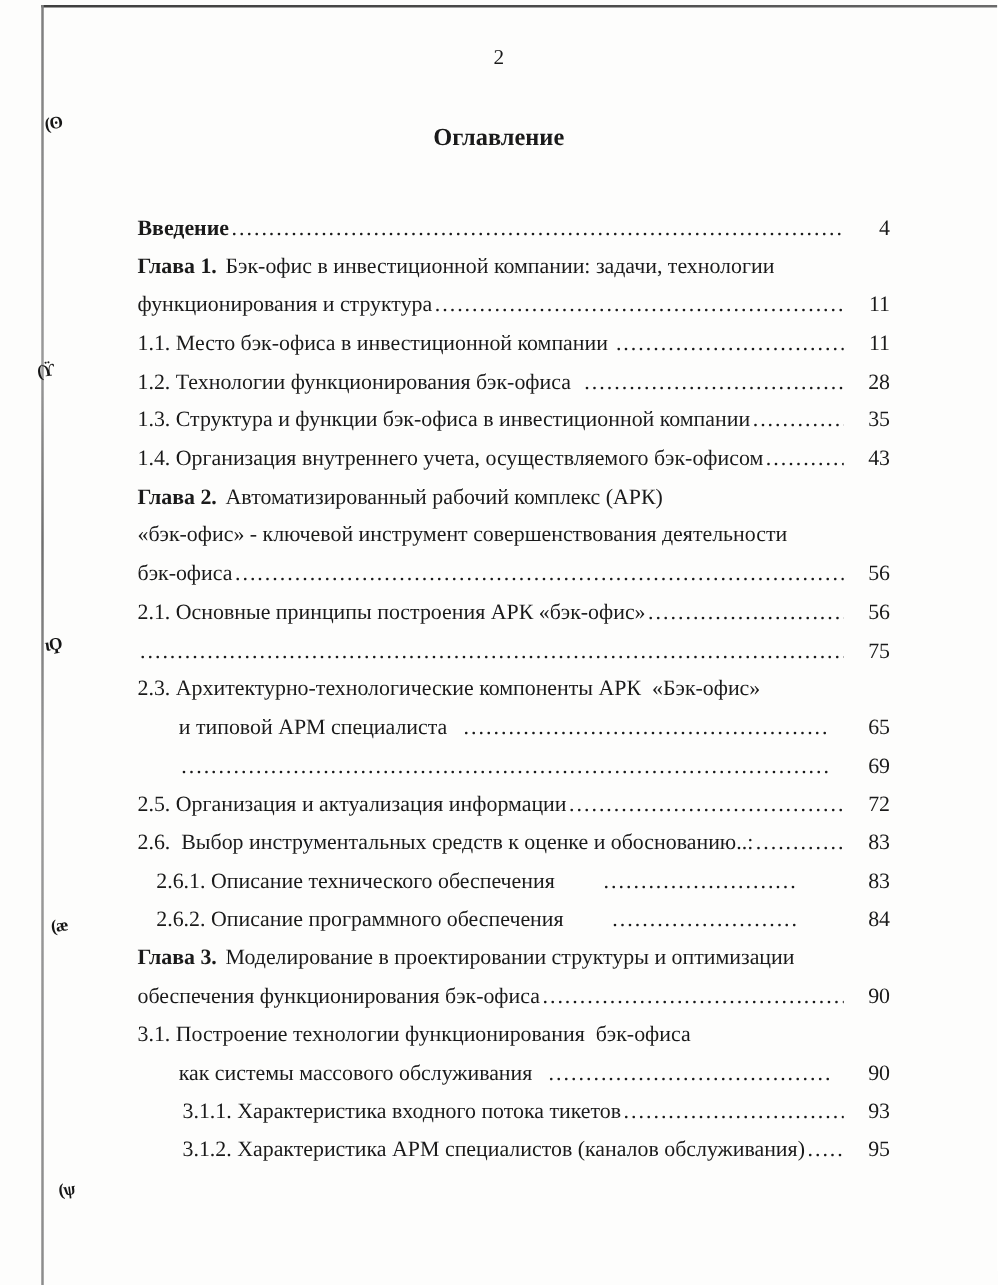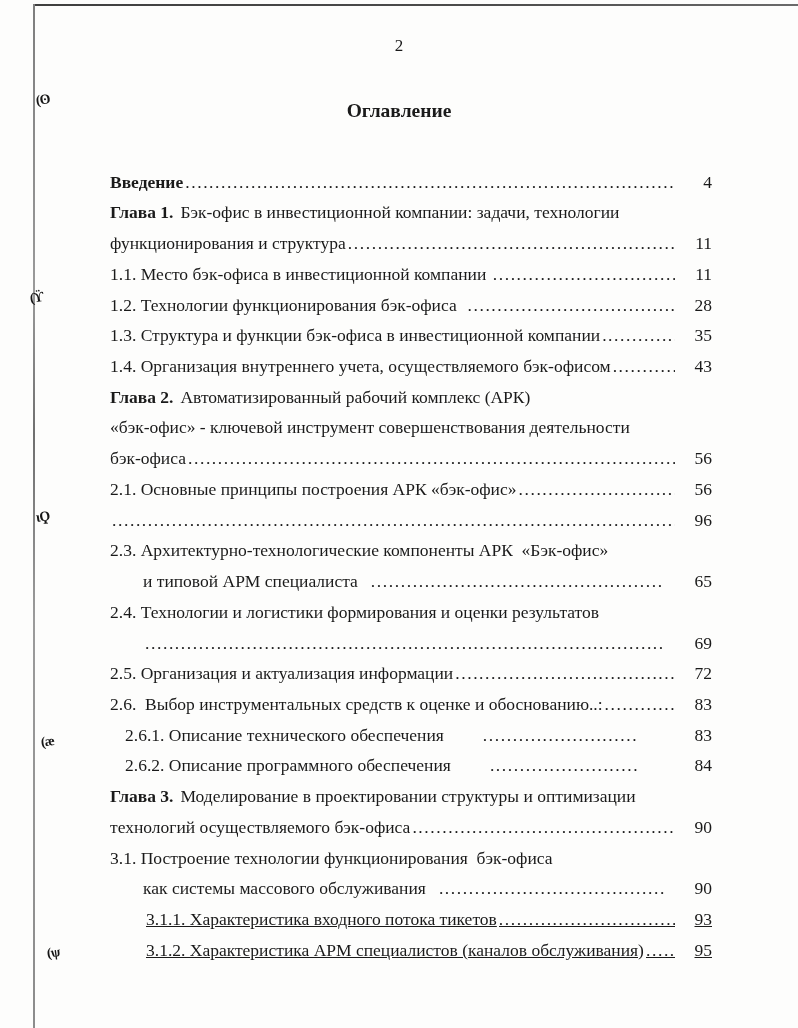--- a/index.html
+++ b/index.html
@@ -58,21 +58,21 @@
     letter-spacing:1.6px;
     margin-left:2px;
   }
   .pg{
     min-width:28px;
     text-align:right;
     padding-left:9px;
   }
   .indent-cont{padding-left:33px;gap:11px;}
   .indent-sub1{padding-left:15px;gap:37px;}
-  .indent-sub2{padding-left:36px;text-decoration:underline;}
+  .indent-sub2{padding-left:36px;}
 </style>
 </head>
 <body>
 
 <div class="page">
   <div class="scan-top-line"></div>
   <div class="scan-left-line"></div>
   <div id="marks">
       <span class="margin-mark mark-0">(ʘ</span>
       <span class="margin-mark mark-1">(ϔ</span>
@@ -89,29 +89,28 @@
       <div class="row"><span class="prefix">Глава 1.</span><span class="txt">Бэк-офис в инвестиционной компании: задачи, технологии</span></div>
       <div class="row"><span class="txt">функционирования и структура</span><span class="leader">................................................................................................................................................................</span><span class="pg">11</span></div>
       <div class="row"><span class="txt">1.1. Место бэк-офиса в инвестиционной компании </span><span class="leader">................................................................................................................................................................</span><span class="pg">11</span></div>
       <div class="row"><span class="txt">1.2. Технологии функционирования бэк-офиса  </span><span class="leader">................................................................................................................................................................</span><span class="pg">28</span></div>
       <div class="row"><span class="txt">1.3. Структура и функции бэк-офиса в инвестиционной компании</span><span class="leader">................................................................................................................................................................</span><span class="pg">35</span></div>
       <div class="row"><span class="txt">1.4. Организация внутреннего учета, осуществляемого бэк-офисом</span><span class="leader">................................................................................................................................................................</span><span class="pg">43</span></div>
       <div class="row"><span class="prefix">Глава 2.</span><span class="txt">Автоматизированный рабочий комплекс (АРК)</span></div>
       <div class="row"><span class="txt">«бэк-офис» - ключевой инструмент совершенствования деятельности</span></div>
       <div class="row"><span class="txt">бэк-офиса</span><span class="leader">................................................................................................................................................................</span><span class="pg">56</span></div>
       <div class="row"><span class="txt">2.1. Основные принципы построения АРК «бэк-офис»</span><span class="leader">................................................................................................................................................................</span><span class="pg">56</span></div>
-      <div class="row"><span class="leader">................................................................................................................................................................</span><span class="pg">96</span></div>
+      <div class="row"><span class="leader">................................................................................................................................................................</span><span class="pg">75</span></div>
       <div class="row"><span class="txt">2.3. Архитектурно-технологические компоненты АРК  «Бэк-офис»</span></div>
       <div class="row indent-cont"><span class="txt">и типовой АРМ специалиста</span><span class="leader">................................................................................................................................................................</span><span class="pg">65</span></div>
-      <div class="row"><span class="txt">2.4. Технологии и логистики формирования и оценки результатов</span></div>
       <div class="row indent-cont"><span class="leader">................................................................................................................................................................</span><span class="pg">69</span></div>
       <div class="row"><span class="txt">2.5. Организация и актуализация информации</span><span class="leader">................................................................................................................................................................</span><span class="pg">72</span></div>
       <div class="row"><span class="txt">2.6.  Выбор инструментальных средств к оценке и обоснованию..:</span><span class="leader">................................................................................................................................................................</span><span class="pg">83</span></div>
       <div class="row indent-sub1"><span class="txt">2.6.1. Описание технического обеспечения</span><span class="leader">................................................................................................................................................................</span><span class="pg">83</span></div>
       <div class="row indent-sub1"><span class="txt">2.6.2. Описание программного обеспечения</span><span class="leader">................................................................................................................................................................</span><span class="pg">84</span></div>
       <div class="row"><span class="prefix">Глава 3.</span><span class="txt">Моделирование в проектировании структуры и оптимизации</span></div>
-      <div class="row"><span class="txt">технологий осуществляемого бэк-офиса</span><span class="leader">................................................................................................................................................................</span><span class="pg">90</span></div>
+      <div class="row"><span class="txt">обеспечения функционирования бэк-офиса</span><span class="leader">................................................................................................................................................................</span><span class="pg">90</span></div>
       <div class="row"><span class="txt">3.1. Построение технологии функционирования  бэк-офиса</span></div>
       <div class="row indent-cont"><span class="txt">как системы массового обслуживания</span><span class="leader">................................................................................................................................................................</span><span class="pg">90</span></div>
       <div class="row indent-sub2"><span class="txt">3.1.1. Характеристика входного потока тикетов</span><span class="leader">................................................................................................................................................................</span><span class="pg">93</span></div>
       <div class="row indent-sub2"><span class="txt">3.1.2. Характеристика АРМ специалистов (каналов обслуживания)</span><span class="leader">................................................................................................................................................................</span><span class="pg">95</span></div>
     </div>
 </div>
 
 </body></html>

